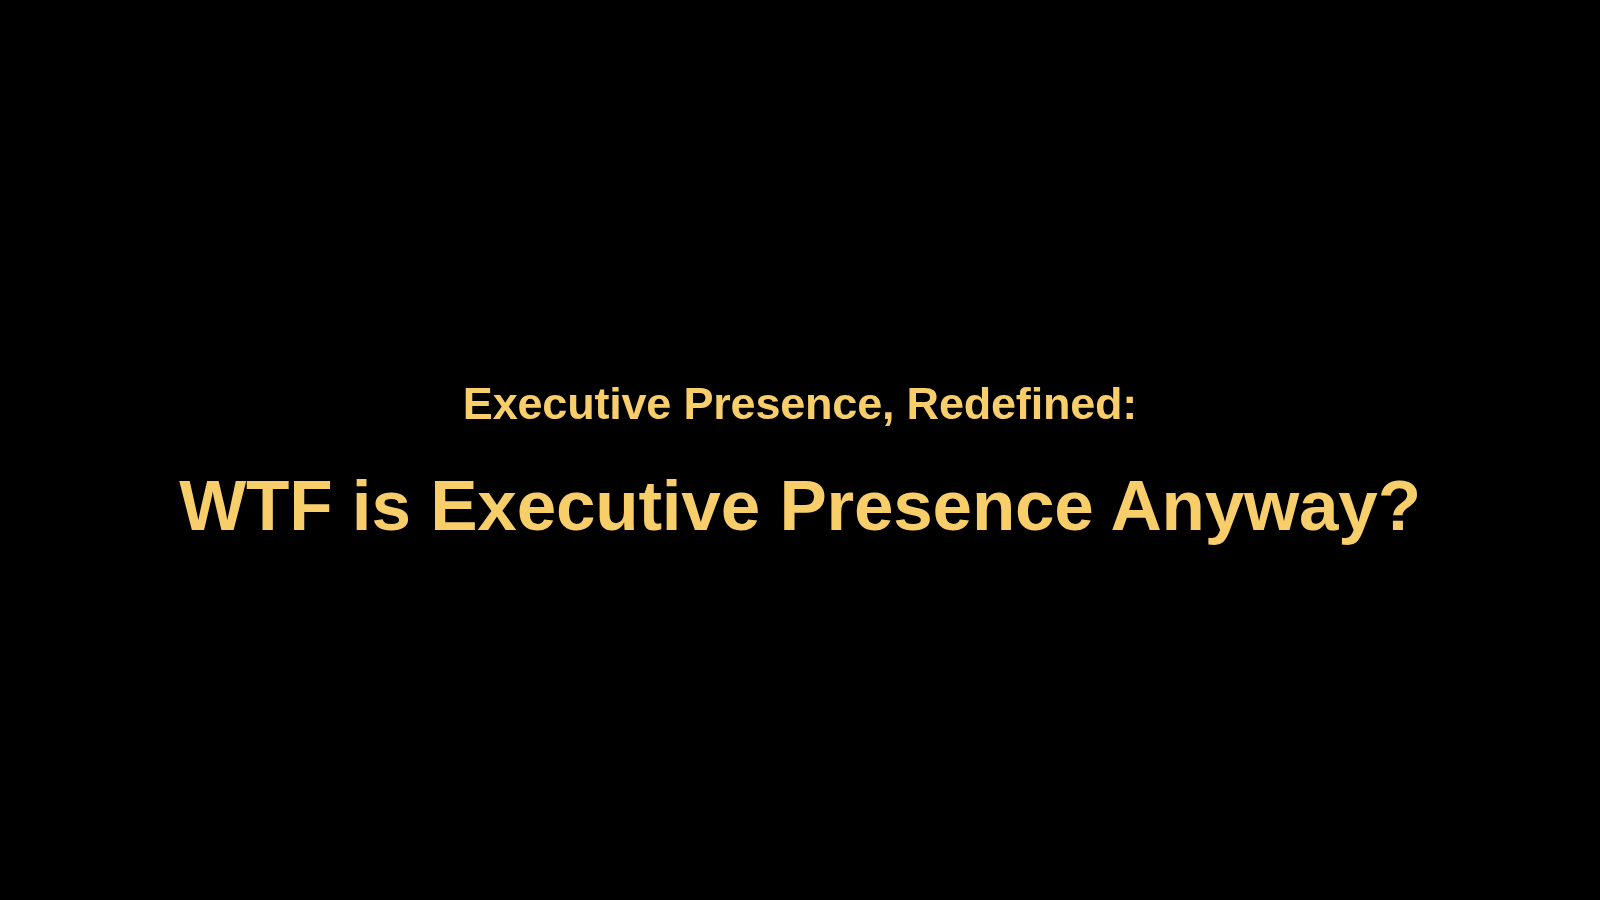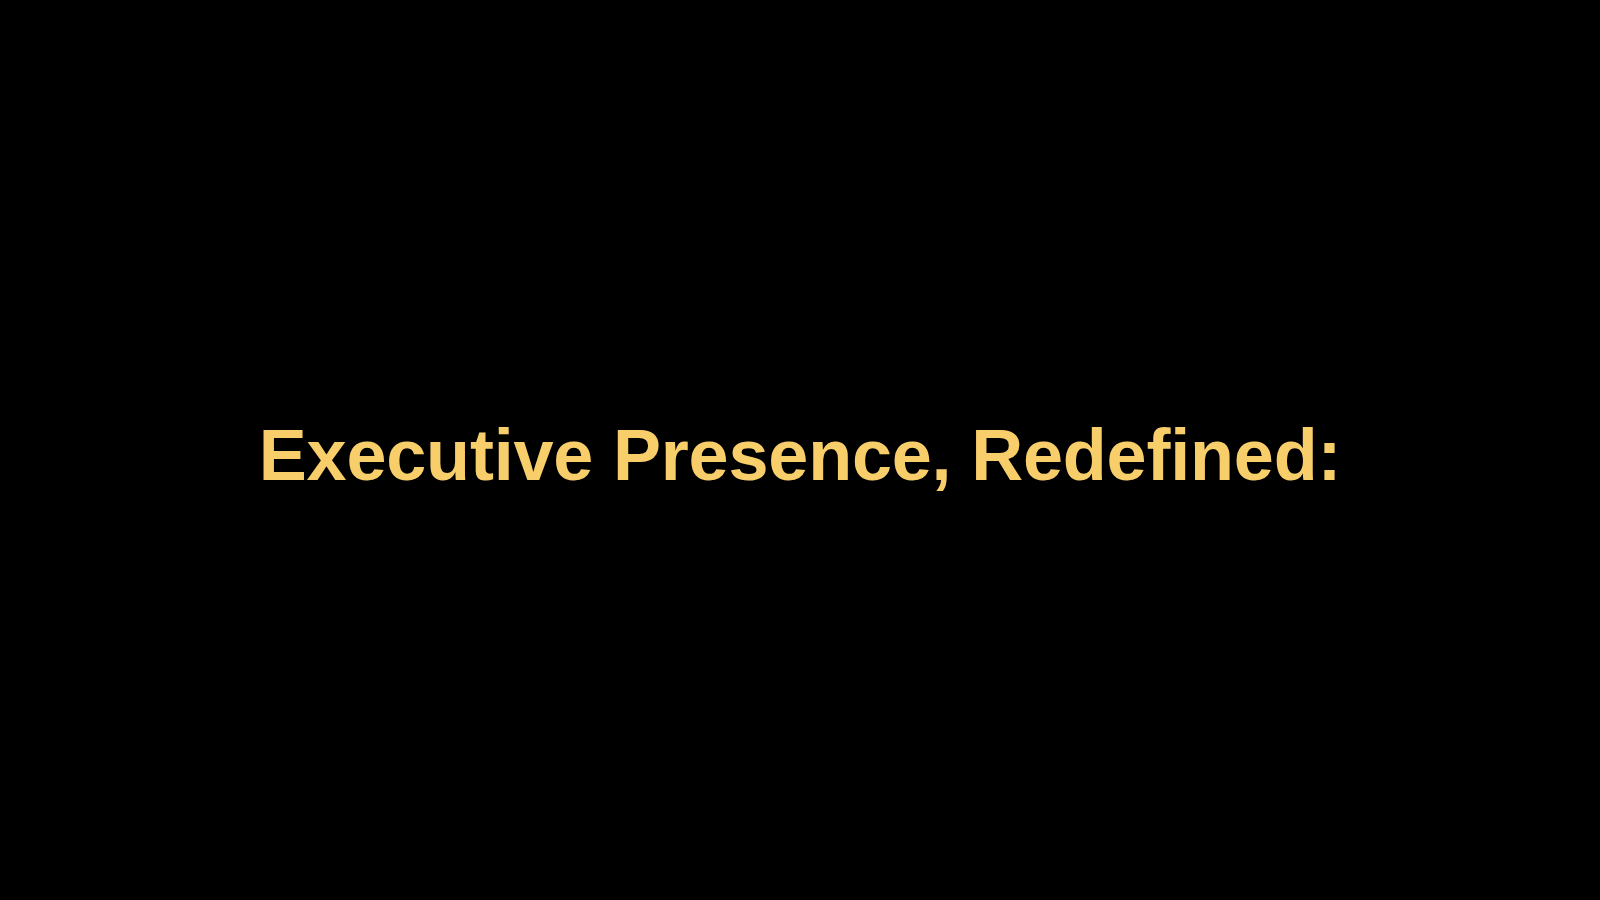--- a/index.html
+++ b/index.html
@@ -37,27 +37,28 @@
     color: #F8CE6B;
     font-family: "Liberation Sans", sans-serif;
     font-weight: 700;
     font-size: 70px;
     line-height: 102px;
     letter-spacing: -0.2px;
     white-space: nowrap;
   }
 
   .title-line-1 {
-    font-size: 72px;
+    font-size: 45px;
   }
 
   .title-line-2 {
     font-size: 71px;
   }
 </style>
 </head>
 <body>
 
 <div class="slide">
   <div class="title-block">
     <span class="title-line title-line-1">Executive Presence, Redefined:</span>
+    <span class="title-line title-line-2">WTF is Executive Presence Anyway?</span>
   </div>
 </div>
 
 </body></html>

